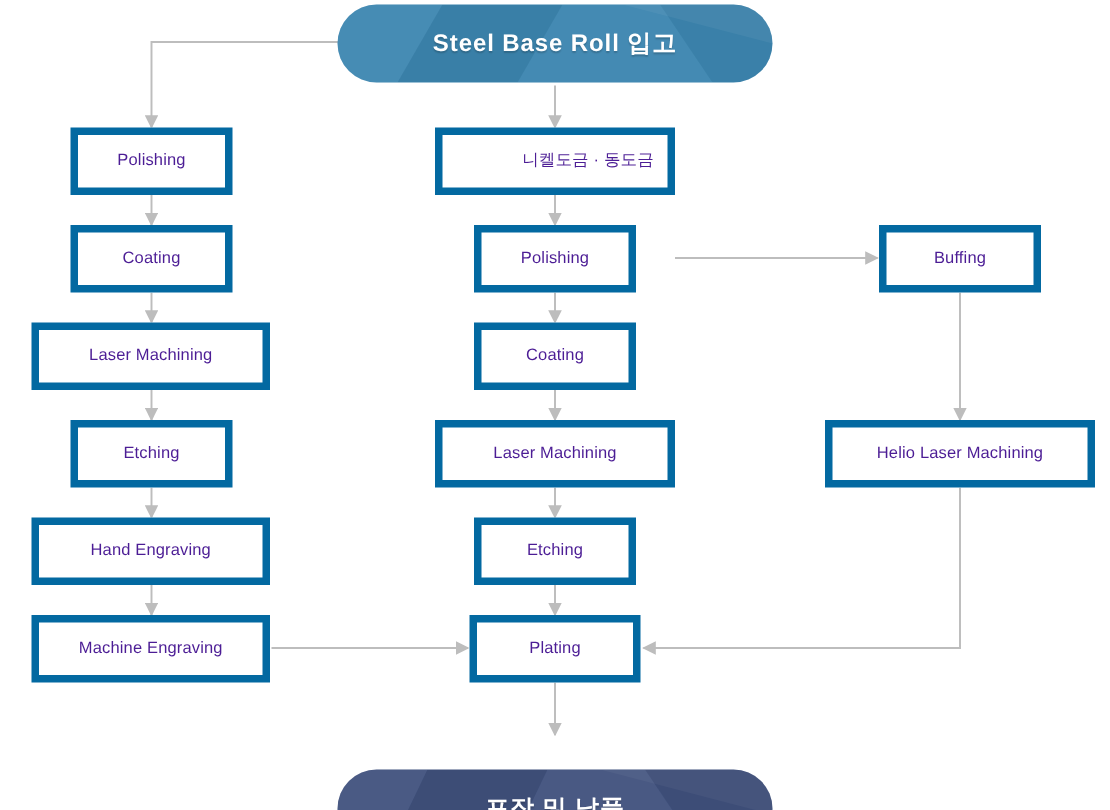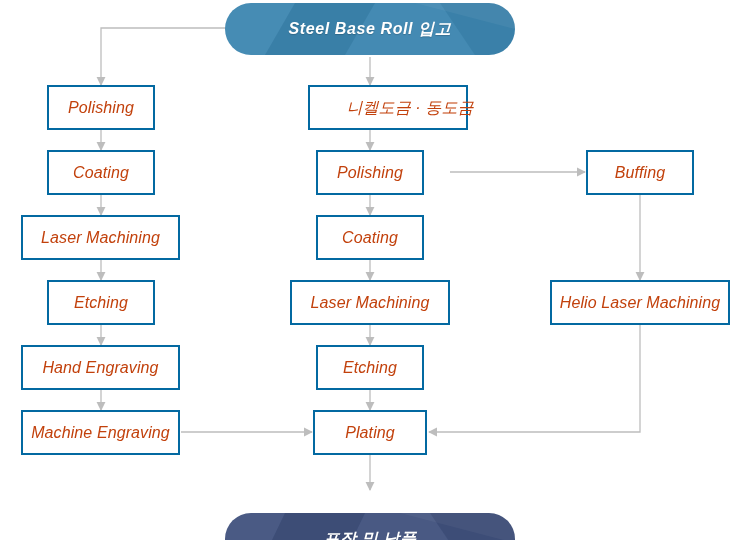--- a/index.html
+++ b/index.html
@@ -7,37 +7,36 @@
     margin: 0; padding: 0;
     width: 740px; height: 540px;
     background: #ffffff;
     font-family: "Liberation Sans", "DejaVu Sans", sans-serif;
   }
   #stage {
     position: relative;
     width: 740px; height: 540px;
     overflow: hidden;
     background: #ffffff;
-    font-style: italic;
   }
   #edges {
     position: absolute; left: 0; top: 0;
     width: 740px; height: 540px;
     pointer-events: none;
   }
   .node {
     position: absolute;
     display: flex;
     align-items: center;
     justify-content: center;
     text-align: center;
     background: #ffffff;
-    border: 2px solid #0369a1;
-    color: #c2410c;
-    font-size: 16px;
+    border: 5px solid #0369a1;
+    color: #4c1d95;
+    font-size: 11px;
     line-height: 1.1;
     letter-spacing: 0.1px;
     white-space: nowrap;
     z-index: 2;
   }
   .pill {
     position: absolute;
     display: flex;
     align-items: center;
     justify-content: center;
@@ -125,21 +124,21 @@
   <div class="node" style="left:47px; top:280px; width:108px; height:45px;">
     <span>Etching</span>
   </div>
   <div class="node" style="left:21px; top:345px; width:159px; height:45px;">
     <span>Hand Engraving</span>
   </div>
   <div class="node" style="left:21px; top:410px; width:159px; height:45px;">
     <span>Machine Engraving</span>
   </div>
 
-  <div class="node" style="left:308px; top:85px; width:160px; height:45px;padding-left:44px;">
+  <div class="node" style="left:290px; top:85px; width:160px; height:45px;padding-left:44px;">
     <span>니켈도금 · 동도금</span>
   </div>
   <div class="node" style="left:316px; top:150px; width:108px; height:45px;">
     <span>Polishing</span>
   </div>
   <div class="node" style="left:316px; top:215px; width:108px; height:45px;">
     <span>Coating</span>
   </div>
   <div class="node" style="left:290px; top:280px; width:160px; height:45px;">
     <span>Laser Machining</span>

